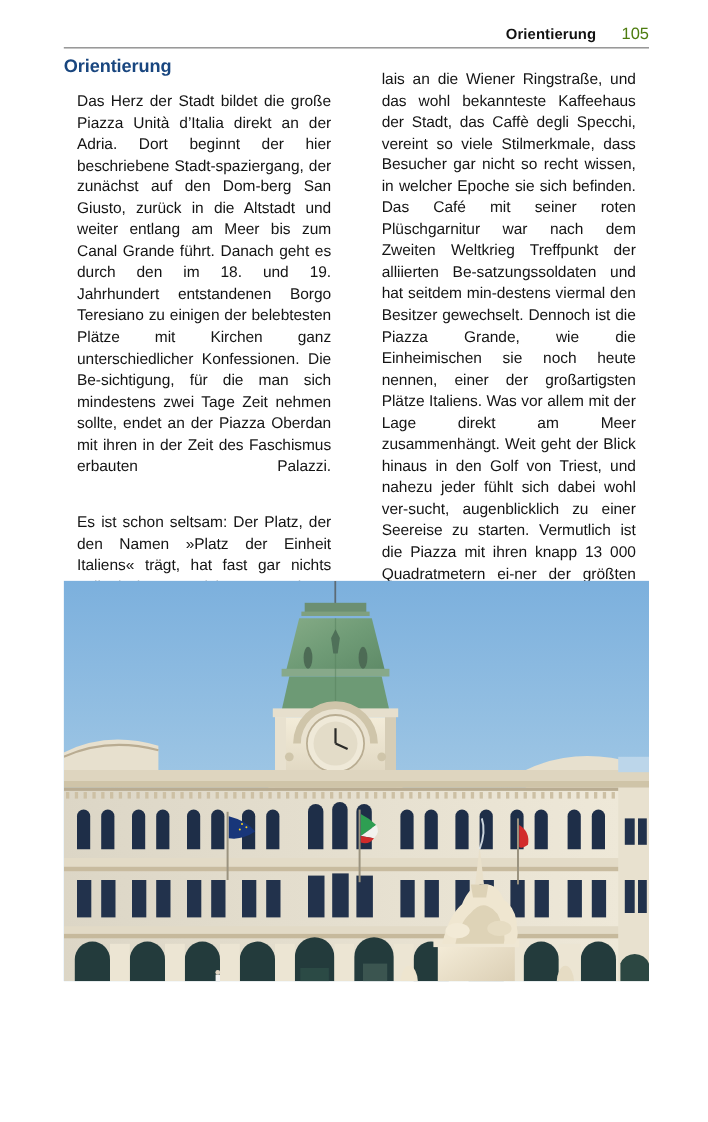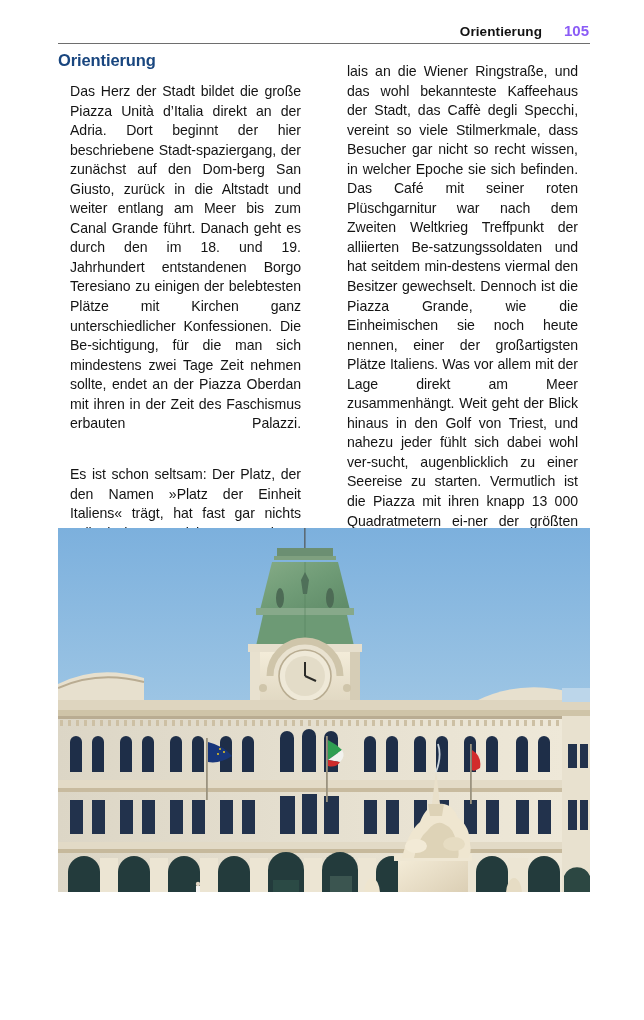--- a/index.html
+++ b/index.html
@@ -32,23 +32,24 @@
     gap: 22px;
   }
   .running-head .rh-title {
     font-size: 13.5px;
     font-weight: bold;
     color: #111111;
     letter-spacing: 0.1px;
   }
   .running-head .rh-folio {
     font-size: 15px;
-    font-weight: bold;
-    color: #8b5cf6;
+    font-weight: normal;
+    color: #4d7c0f;
     min-width: 26px;
+    text-align: right;
   }
   .head-rule {
     position: absolute;
     left: 58px;
     top: 43px;
     width: 532px;
     height: 1px;
     background: #6e6e6e;
   }
 

